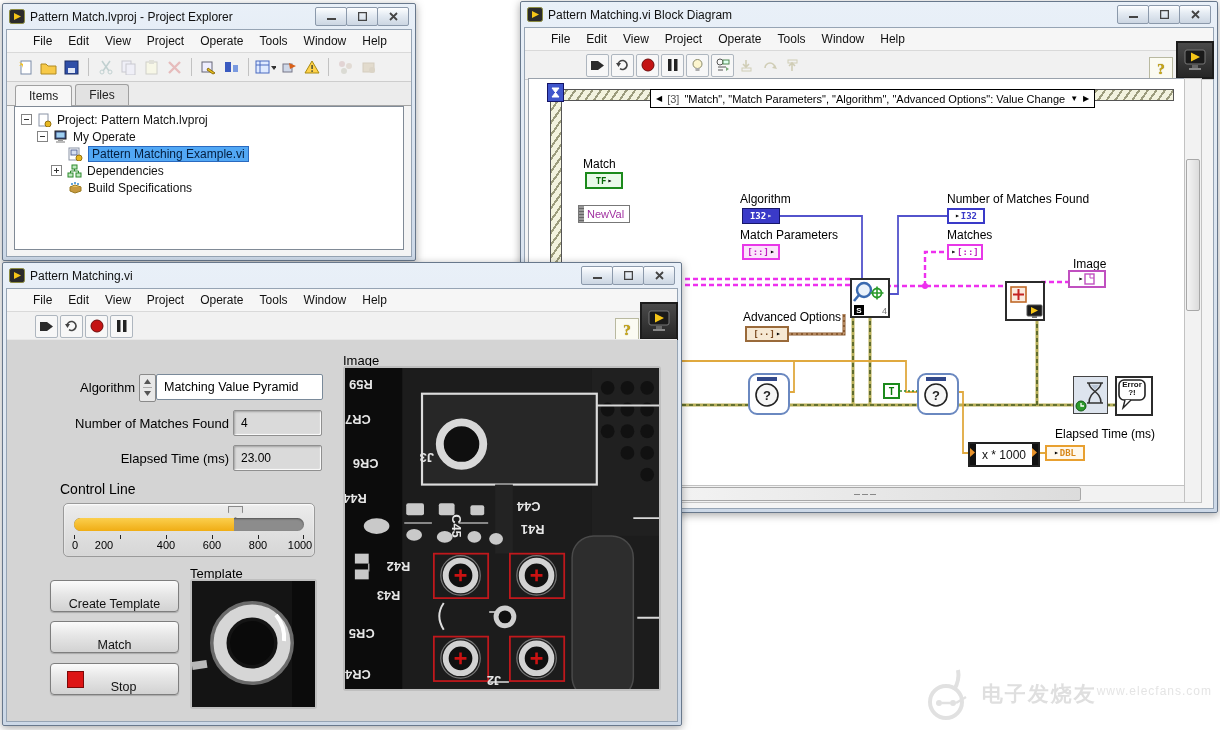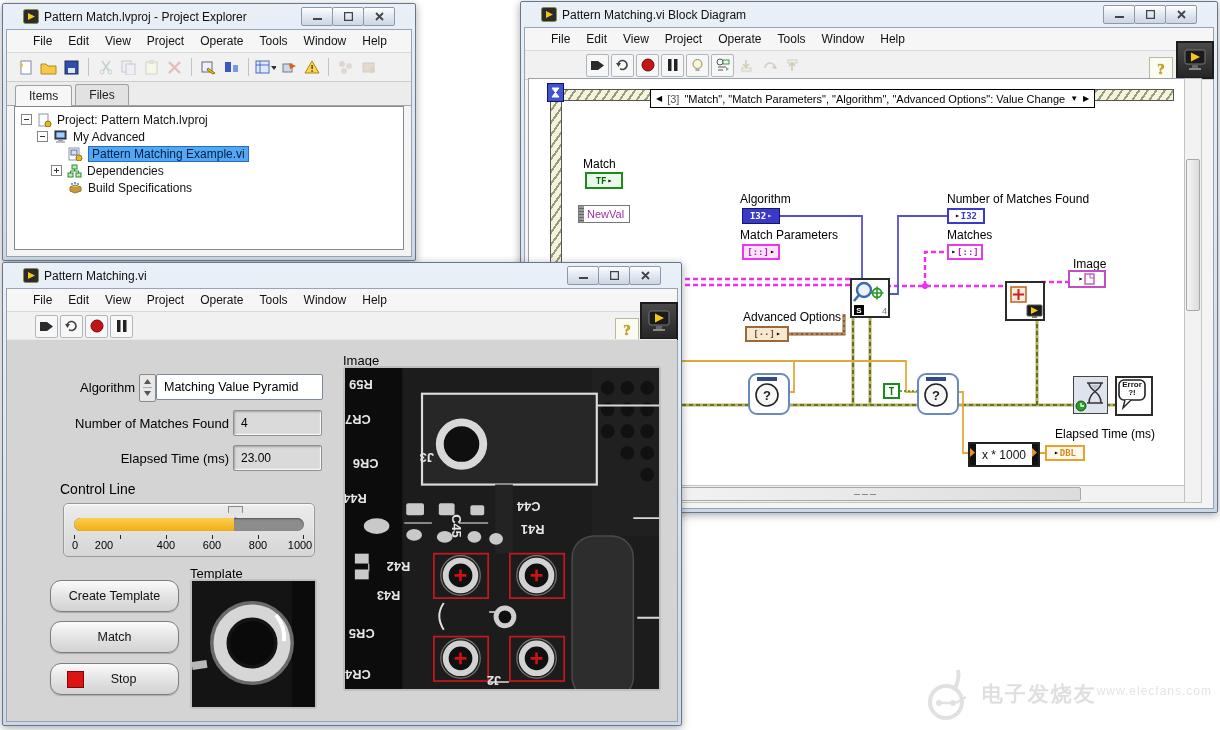--- a/index.html
+++ b/index.html
@@ -1,21 +1,21 @@
 <!DOCTYPE html>
 <html><head>
 <meta charset="utf-8">
 <style>
   html,body{margin:0;padding:0}
   body{width:1220px;height:730px;position:relative;overflow:hidden;background:#fff;
        font-family:"Liberation Sans",sans-serif;-webkit-font-smoothing:antialiased}
   
   .window{position:absolute;background:linear-gradient(#e9f0f8,#ccd8e7);border:1px solid #68788c;
           border-radius:2px;box-shadow:0 2px 8px rgba(0,0,0,.35)}
-  .titlebar{height:25px;display:flex;align-items:center;padding:0 20px;gap:5px}
+  .titlebar{height:25px;display:flex;align-items:center;padding:0 6px;gap:5px}
   .title{font-size:12px;color:#101010;white-space:nowrap}
   .winbtns{margin-left:auto;display:flex}
   .winbtn{width:30px;height:17px;border:1px solid #8b99ab;background:linear-gradient(#fdfeff,#e3eaf2 45%,#ccd6e2);
           display:flex;align-items:center;justify-content:center;border-radius:2px;margin-left:-1px}
   .winbody{position:absolute;left:3px;right:3px;bottom:3px;top:25px;background:#f4f4f4;border:1px solid #96a4b4}
   .menubar{height:22px;background:#f6f6f6;border-bottom:1px solid #d9d9d9;display:flex;align-items:center;padding-left:18px}
   .menu{font-size:12px;padding:2px 8px;color:#111}
   .toolbar{height:28px;background:#f1f1f1;border-bottom:1px solid #cdcdcd;display:flex;align-items:center;gap:2px}
   .tsep{width:1px;height:18px;background:#c2c2c2;margin:0 4px}
   .ticon{width:21px;height:21px;display:flex;align-items:center;justify-content:center}
@@ -35,22 +35,22 @@
   .texp{width:9px;height:9px;border:1px solid #848484;background:#fff;display:inline-flex;align-items:center;justify-content:center;margin-right:5px;flex:0 0 auto}
   .tico{width:15px;height:14px;margin-right:5px;flex:0 0 auto}
   .tsel{background:#52a8f5;border:1px solid #2a6ac0;padding:0 3px;color:#041d3d}
   
   .fp-panel{position:absolute;left:0;right:0;top:50px;bottom:0;background:#d4d4d4;border-top:1px solid #e8e8e8}
   .fplabel{position:absolute;font-size:13px;color:#000;white-space:nowrap}
   .fpdisp{position:absolute;height:24px;background:#dadada;border:1px solid #8f8f8f;border-radius:2px;
           box-shadow:inset 1px 1px 2px rgba(0,0,0,.25), inset -1px -1px 1px #fff;
           font-size:12px;color:#000;display:flex;align-items:center;padding-left:7px}
   .fpbtn{position:absolute;width:127px;height:30px;background:linear-gradient(#fbfbfb,#e6e6e6 45%,#d2d2d2);
-         border:1px solid #7e7e7e;border-radius:11px;font-size:12.5px;color:#111;
-         display:flex;align-items:center;justify-content:center;box-shadow:0 1px 1px rgba(0,0,0,.2)}
+         border:1px solid #7e7e7e;border-radius:4px;font-size:12.5px;color:#111;
+         display:flex;align-items:flex-end;justify-content:center;box-shadow:0 1px 1px rgba(0,0,0,.2)}
   .imgframe{position:absolute;border:2px solid #bfbfbf;border-radius:3px;background:#101010;
             box-shadow:inset 0 0 0 1px #6f6f6f}
   .slider{position:absolute;left:56px;top:163px;width:250px;height:52px;background:linear-gradient(#ececec,#d6d6d6);
           border:1px solid #9a9a9a;border-radius:5px;box-shadow:inset 0 1px 2px #fff}
   .strack{position:absolute;left:10px;top:14px;width:230px;height:13px;border-radius:7px;background:#8c8c8c;overflow:hidden;box-shadow:inset 0 1px 2px rgba(0,0,0,.4)}
   .sfill{position:absolute;left:0;top:0;bottom:0;background:linear-gradient(#fbcf4e,#f0ad14)}
   .shandle{position:absolute;top:2px;width:13px;height:10px;background:#e3e3e3;border:1px solid #8a8a8a;
            clip-path:polygon(0 0,100% 0,100% 55%,50% 100%,0 55%)}
   .stick{position:absolute;top:31px;width:1px;height:4px;background:#222}
   .snum{position:absolute;top:35px;font-size:11px;color:#000;transform:translateX(-50%)}
@@ -227,21 +227,21 @@
             <svg width="5" height="5">
               <rect y="2" width="5" height="1" fill="#333"></rect>
             </svg>
           </span>
         <svg class="tico" viewBox="0 0 15 14">
             <rect x="2" y="1" width="11" height="8" fill="#3b4f86" stroke="#222"></rect>
             <rect x="3.5" y="2.5" width="8" height="5" fill="#9fd0f0"></rect>
             <rect x="5" y="9" width="5" height="2" fill="#999"></rect>
             <rect x="3" y="11" width="9" height="2" fill="#bbb"></rect>
           </svg>
-        <span>My Advanced</span>
+        <span>My Operate</span>
       </div>
       <div class="trow" style="padding-left:53px">
         <svg class="tico" viewBox="0 0 15 14">
             <rect x="1" y="1" width="10" height="12" fill="#fff" stroke="#8a93a5"></rect>
             <rect x="3" y="3" width="6" height="5" fill="#d5dff2" stroke="#5a6a9a"></rect>
             <circle cx="11" cy="11" r="3" fill="#e8b820" stroke="#96720e"></circle>
           </svg>
         <span class="tsel">Pattern Matching Example.vi</span>
       </div>
       <div class="trow" style="padding-left:36px">

